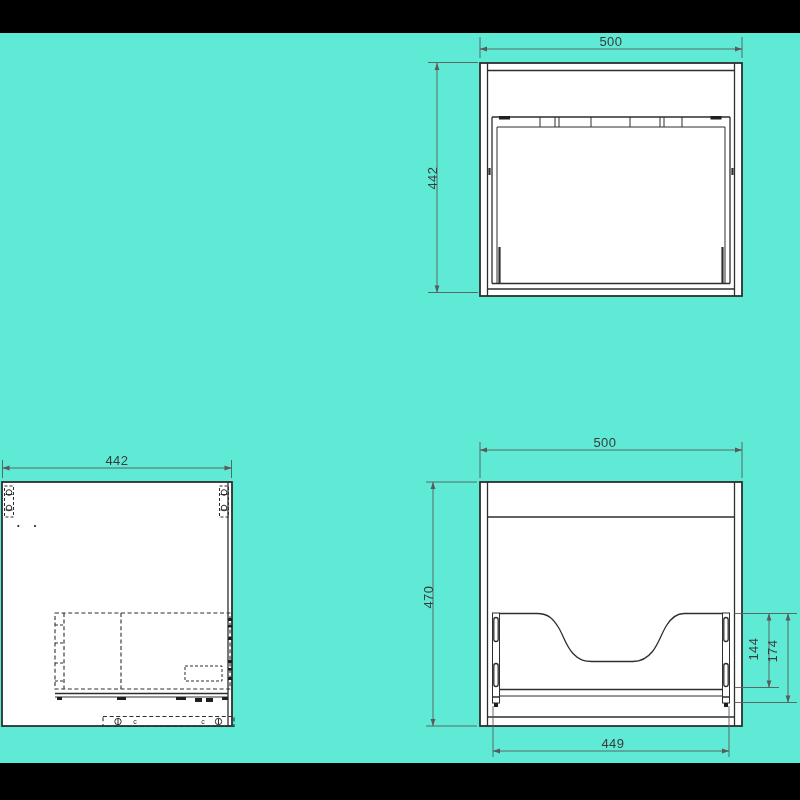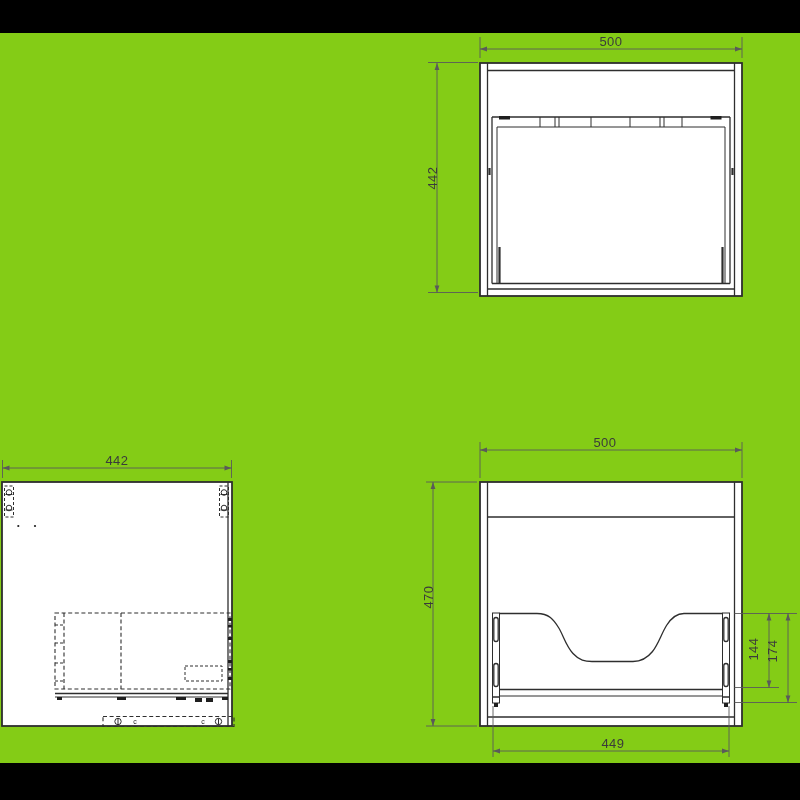--- a/index.html
+++ b/index.html
@@ -1,16 +1,16 @@
 <!DOCTYPE html>
 <html><head>
 <meta charset="utf-8">
 <style>
   html,body{margin:0;padding:0;background:#ffffff;}
-  #stage{position:relative;width:800px;height:800px;background:#84cc16;overflow:hidden;
+  #stage{position:relative;width:800px;height:800px;background:#5eead4;overflow:hidden;
          font-family:"Liberation Sans",sans-serif;}
   .letterbox{position:absolute;left:0;width:800px;background:#000000;}
   #bar-top{top:0;height:33px;}
   #bar-bottom{top:763px;height:37px;}
   svg{position:absolute;top:0;left:0;}
   .ol{stroke:#2e2e2e;stroke-width:1.3;fill:none;stroke-linecap:butt;}
   .ol2{stroke:#2e2e2e;stroke-width:1.8;fill:#ffffff;}
   .thin{stroke:#2e2e2e;stroke-width:1;fill:none;}
   .thick{stroke:#2e2e2e;stroke-width:2.2;fill:none;}
   .dash{stroke:#2e2e2e;stroke-width:1.1;fill:none;stroke-dasharray:4 2.6;}

